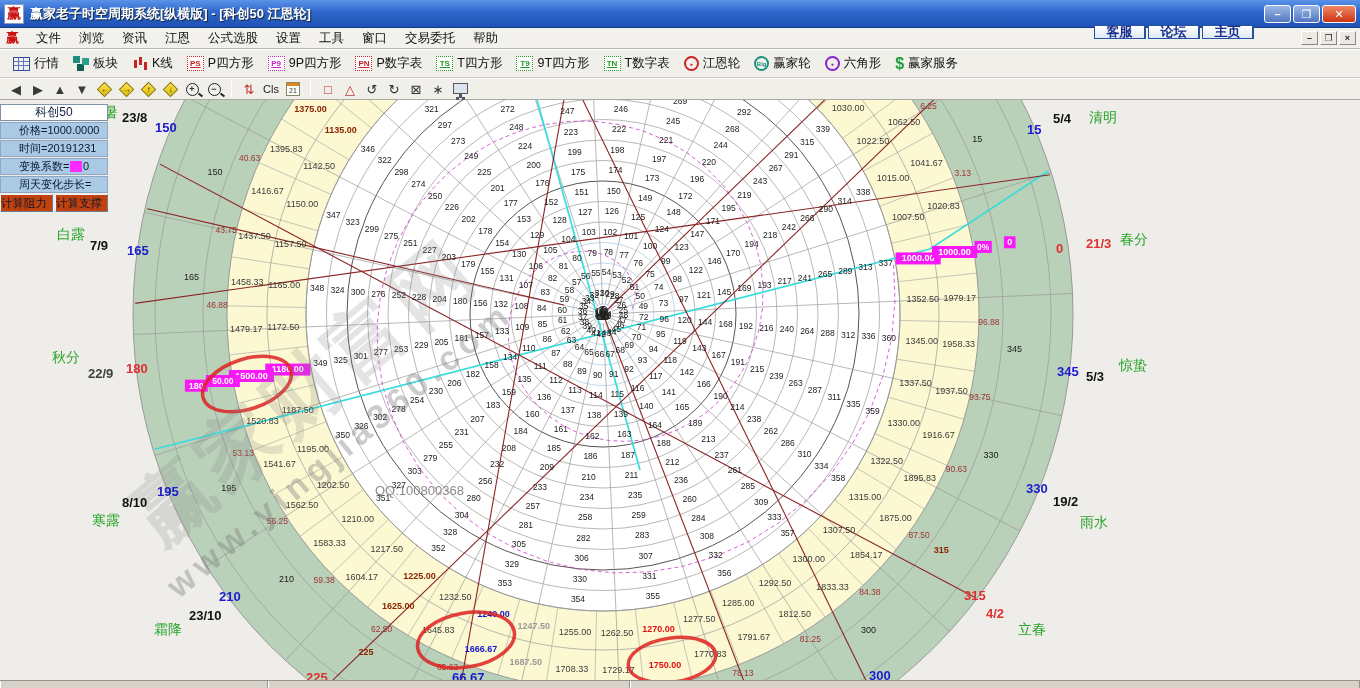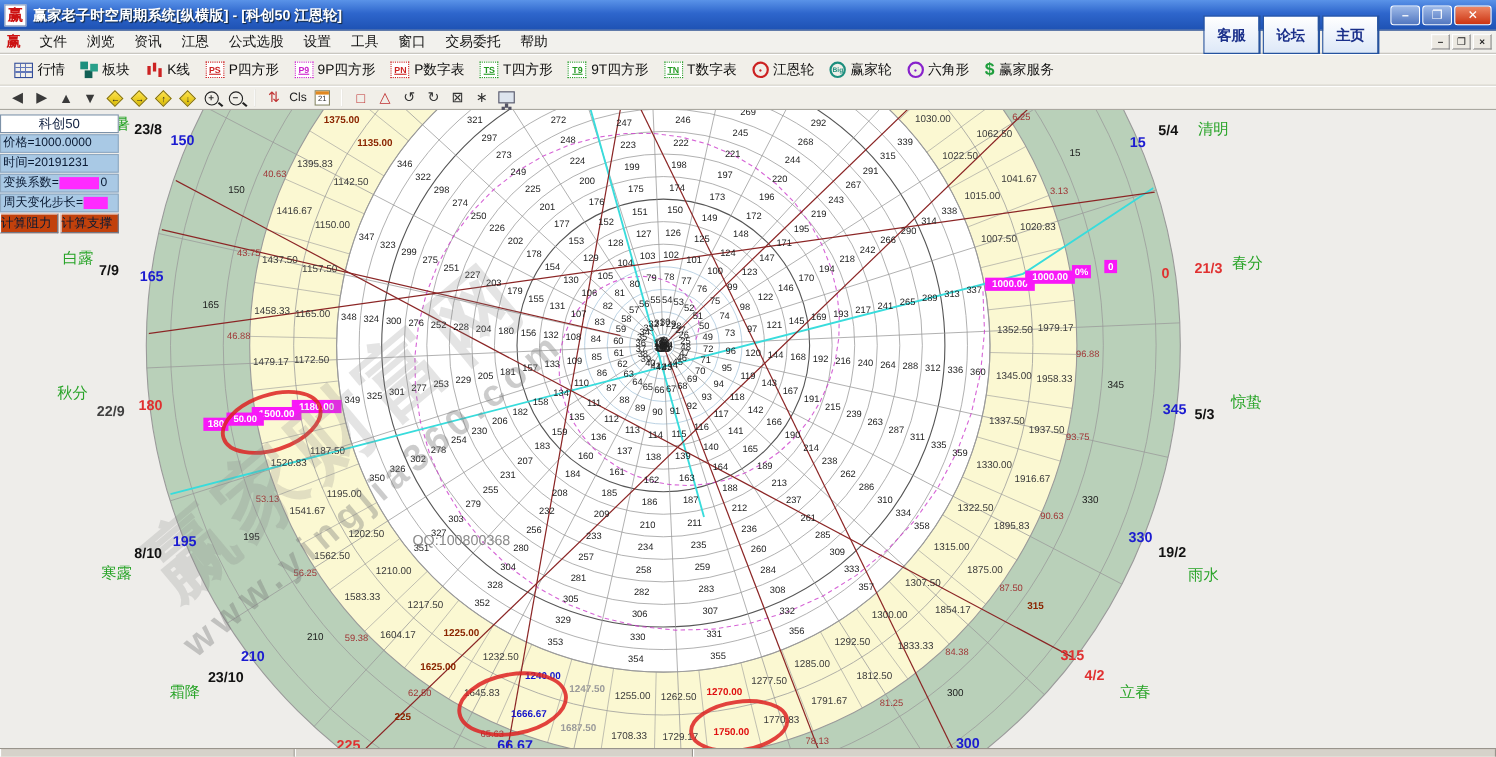--- a/index.html
+++ b/index.html
@@ -2,21 +2,21 @@
 <html><head>
 <meta charset="utf-8">
 <style>
   * { margin:0; padding:0; box-sizing:border-box; }
   html,body { width:1360px; height:688px; overflow:hidden; font-family:"Liberation Sans","DejaVu Sans",sans-serif; background:#ecebe8; }
 
   
   .titlebar { height:28px; background:linear-gradient(180deg,#5a93e8 0%,#2e66cc 45%,#1e52b4 100%); display:flex; align-items:center; padding:0 4px; border-bottom:1px solid #123c86;}
   .tb-logo { width:20px; height:20px; background:#fff; color:#cc1111; font-weight:bold; font-size:14px; display:flex; align-items:center; justify-content:center; margin-right:6px; border:1px solid #8899bb;}
   .tb-title { color:#fff; font-size:13px; font-weight:bold; text-shadow:1px 1px 1px #123; flex:1; }
-  .client-btn { min-width:52px; height:35px; background:linear-gradient(#ffffff,#dde8f8); border:1px solid #26539f; border-right-width:2px; color:#1a2f8a; font-size:13px; font-weight:bold; display:flex; align-items:center; justify-content:center; margin-left:2px; padding:0 6px; cursor:pointer;margin-top:36px;}
+  .client-btn { min-width:52px; height:14px; background:linear-gradient(#ffffff,#dde8f8); border:1px solid #26539f; border-right-width:2px; color:#1a2f8a; font-size:13px; font-weight:bold; display:flex; align-items:center; justify-content:center; margin-left:2px; padding:0 6px; cursor:pointer;margin-top:36px;}
   .win-btns { display:flex; margin-left:10px; gap:2px; }
   .win-btn { width:27px; height:18px; border:1px solid #fff; border-radius:3px; background:linear-gradient(#9db9e8,#5277c0); color:#fff; font-size:11px; line-height:16px; text-align:center; font-weight:bold;}
   .win-btn.close { background:linear-gradient(#ee8866,#cc3311); width:34px;}
 
   
   .menubar { height:21px; background:#f2f1ed; display:flex; align-items:center; padding:0 4px; border-bottom:1px solid #b8b6b0;}
   .mb-logo { color:#cc1111; font-weight:bold; font-size:13px; margin:0 8px 0 2px;}
   .menu-item { font-size:12.5px; color:#111; padding:2px 9px; cursor:pointer;}
   .mb-spacer { flex:1; }
   .mini-btn { width:17px; height:14px; background:#ece9e2; border:1px solid #888; border-top-color:#fff; border-left-color:#fff; font-size:9px; line-height:12px; text-align:center; margin-left:2px; color:#222; font-weight:bold;}
@@ -54,21 +54,21 @@
   
   .workspace { position:relative; height:580px; background:#eeedea; overflow:hidden;}
   #wheelsvg { position:absolute; left:0; top:0; }
   .wm { position:absolute; pointer-events:none; font-weight:bold; white-space:nowrap;}
   .olabel { position:absolute; font-size:13px; font-weight:bold; white-space:nowrap; pointer-events:none;}
   .olabel.term { font-weight:normal; font-size:14px;}
 
   
   .panel { position:absolute; left:0; top:4px; width:108px; font-size:11px; z-index:5;}
   .p-header { background:#ffffff; border:1px solid #7d92a8; text-align:center; height:17px; line-height:15px; color:#102040; margin-bottom:1px; font-size:12px;}
-  .p-row { background:#a9c9e5; border:1px solid #8fa8c0; height:17px; line-height:15px; padding:0 2px; color:#0a1a33; margin-bottom:1px; white-space:nowrap; display:flex; align-items:center;}
+  .p-row { background:#a9c9e5; border:1px solid #8fa8c0; height:17px; line-height:15px; padding:0 18px; color:#0a1a33; margin-bottom:1px; white-space:nowrap; display:flex; align-items:center;}
   .p-mask { display:inline-block; height:11px; background:#ff2aff; margin:0 1px;}
   .p-btnrow { display:flex; gap:2px; margin-top:1px;}
   .p-btn { flex:1; background:#c2410c; border:1px solid #6b7f94; border-top-color:#eef5fc; border-left-color:#eef5fc; height:18px; line-height:16px; text-align:left; color:#0a1a33; cursor:pointer; font-size:11.5px;}
 
   
   .statusbar { height:8px; background:#d6d2ca; border-top:1px solid #98948c; display:flex;}
   .sb-cell { border-right:1px solid #98948c; border-left:1px solid #fff; }
 </style>
 </head>
 <body>

